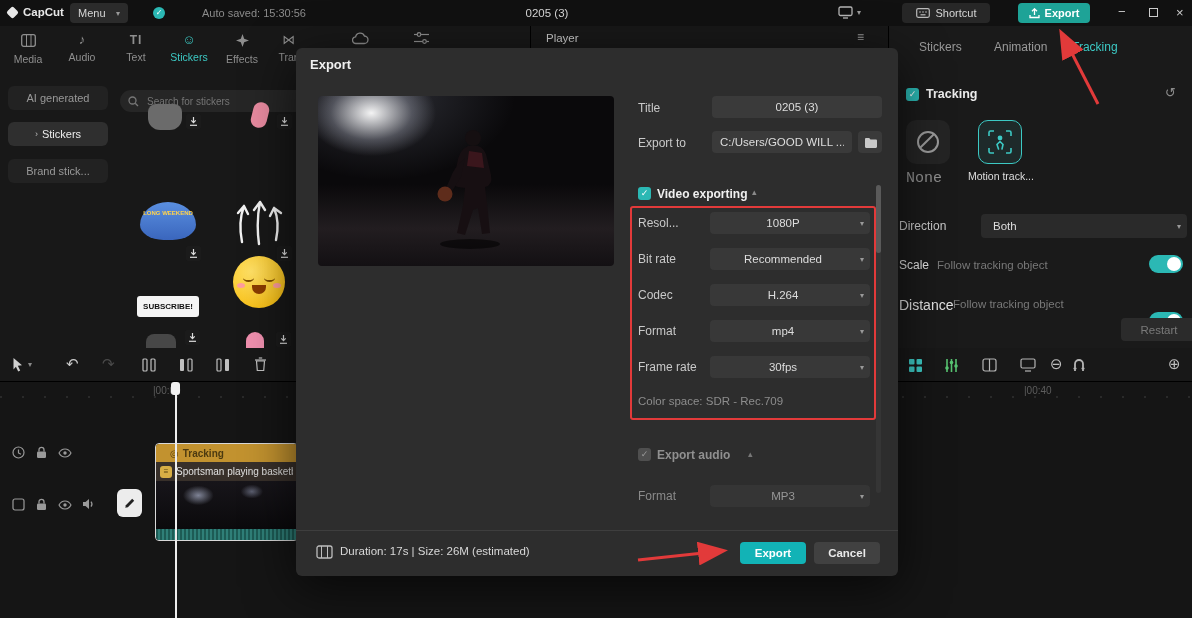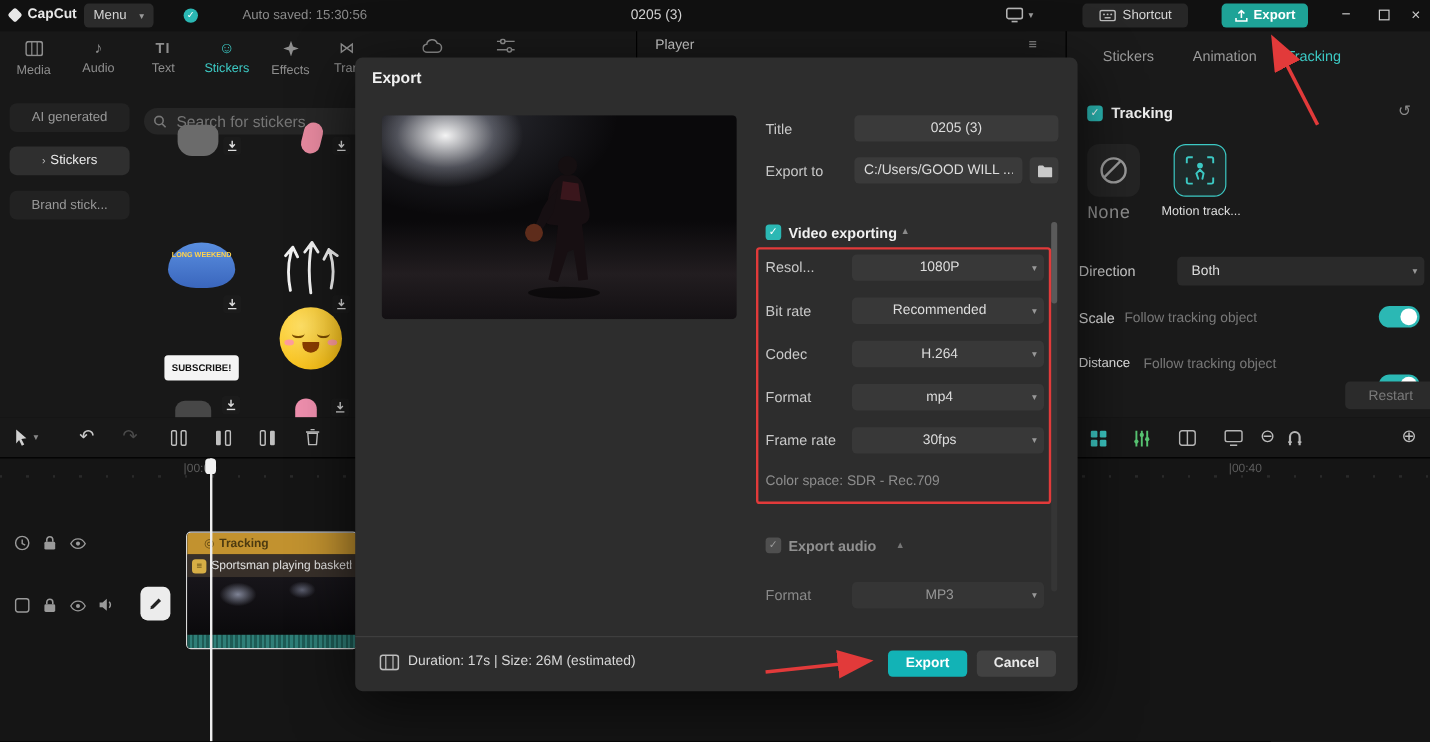--- a/index.html
+++ b/index.html
@@ -157,21 +157,21 @@
       </div>
     <div class="chip" style="top:133px;">
         <span>Brand stick...</span>
       </div>
 
     <div class="abs flex" style="left:120px;top:64px;width:206px;height:22px;background:#262626;border-radius:11px;padding:0 8px;box-sizing:border-box;gap:6px;">
       <svg width="11" height="11" viewBox="0 0 11 11">
           <circle cx="4.5" cy="4.5" r="3.5" fill="none" stroke="#777" stroke-width="1.3"></circle>
           <line x1="7.2" y1="7.2" x2="10" y2="10" stroke="#777" stroke-width="1.3"></line>
         </svg>
-      <input class="abs" style="position: static; background: transparent; border: none; outline: none; color: rgb(170, 170, 170); font-size: 13px; width: 160px; font-family: inherit;" placeholder="Search for stickers">
+      <input class="abs" style="position: static; background: transparent; border: none; outline: none; color: rgb(170, 170, 170); font-size: 10px; width: 160px; font-family: inherit;" placeholder="Search for stickers">
     </div>
 
     <div class="abs" style="left:148px;top:78px;width:34px;height:26px;background:#6b6b6b;border-radius:8px 8px 12px 12px;"></div>
     <div class="dlchip" style="left:186px;top:88px;">
         <svg width="9" height="9" viewBox="0 0 9 9">
           <path d="M4.5 0v5M2.3 3.3 4.5 5.6 6.7 3.3" fill="none" stroke="#ddd" stroke-width="1.2"></path>
           <line x1="1" y1="8.3" x2="8" y2="8.3" stroke="#ddd" stroke-width="1.2"></line>
         </svg>
       </div>
     <div class="abs" style="left:252px;top:76px;width:16px;height:26px;background:#e88aa0;border-radius:8px;transform:rotate(14deg);"></div>
@@ -270,21 +270,21 @@
     <span class="abs" style="left:10px;top:193px;font-size:12px;color:#c9c9c9;">Direction</span>
     <div class="dd" style="left:92px;top:188px;width:206px;height:24px;background:#2a2a2a;">
       <span class="v" style="justify-content:flex-start;padding-left:12px;">Both</span>
       <span class="c">▾</span>
     </div>
 
     <span class="abs" style="left:10px;top:232px;font-size:12px;color:#e2e2e2;">Scale</span>
     <span class="abs" style="left:48px;top:232.5px;font-size:11.5px;color:#787878;">Follow tracking object</span>
     <div class="toggle abs" style="left:260px;top:229px;"></div>
 
-    <span class="abs" style="left:10px;top:271px;font-size:11px;color:#e2e2e2;">Distance</span>
+    <span class="abs" style="left:10px;top:271px;font-size:14px;color:#e2e2e2;">Distance</span>
     <span class="abs" style="left:64px;top:271.5px;font-size:11.5px;color:#787878;">Follow tracking object</span>
     <div class="toggle abs" style="left:260px;top:268px;"></div>
 
     <div class="abs flex" style="left:232px;top:292px;width:76px;height:23px;background:#2b2b2b;border-radius:4px;justify-content:center;font-size:11.5px;color:#7a7a7a;">
         <span>Restart</span>
       </div>
   </div>
 
   <div id="timeline" class="abs">
     <div id="tl-toolbar" class="abs">

